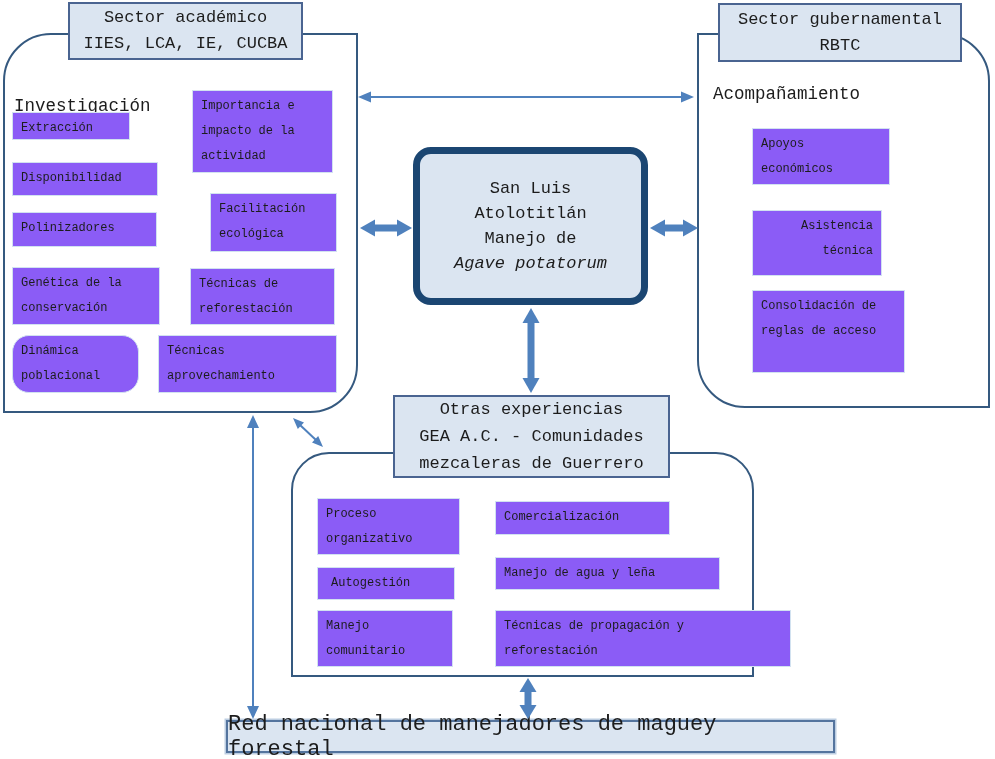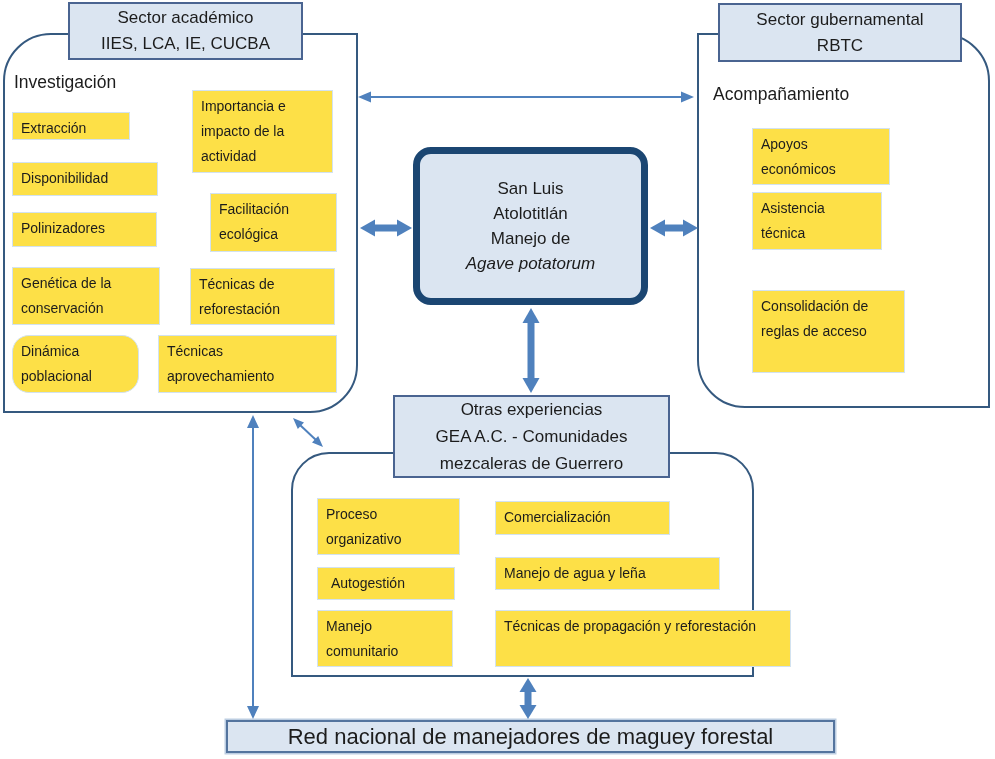--- a/index.html
+++ b/index.html
@@ -7,21 +7,21 @@
     --center-border:#1b4672;
     --outline:#35597f;
     --header-border:#4a6491;
     --item-border:#d2e2f0;
     --arrow:#4f81bd;
     --text:#1c1c1c;
   }
   html,body{margin:0;padding:0;background:#fff;}
   .canvas{
     position:relative;width:995px;height:759px;background:#fff;overflow:hidden;
-    font-family:Liberation Sans, sans-serif;color:var(--text);
+    font-family:Liberation Mono, monospace;color:var(--text);
   }
   .canvas *{box-sizing:border-box;}
   .panel{position:absolute;background:#fff;border:2.5px solid var(--outline);z-index:1;}
   .panel-academic{left:3px;top:33px;width:355px;height:380px;border-radius:48px 0 48px 0;}
   .panel-governmental{left:697px;top:33px;width:293px;height:375px;border-radius:0 48px 0 48px;}
   .panel-other{left:291px;top:452px;width:463px;height:225px;border-radius:38px 38px 0 0;}
   .header{
     position:absolute;background:var(--panel-fill);border:2px solid var(--header-border);
     display:flex;flex-direction:column;justify-content:center;align-items:center;text-align:center;
     font-size:17px;line-height:26px;z-index:3;
@@ -30,25 +30,25 @@
   .header-governmental{left:718px;top:3px;width:244px;height:59px;}
   .header-other{left:393px;top:395px;width:277px;height:83px;line-height:27px;}
   .center-box{
     position:absolute;left:413px;top:147px;width:235px;height:158px;
     background:var(--panel-fill);border:7px solid var(--center-border);border-radius:18px;
     display:flex;flex-direction:column;justify-content:center;align-items:center;text-align:center;
     font-size:17px;line-height:25px;z-index:3;
   }
   .center-box .italic{font-style:italic;}
   .side-label{position:absolute;font-size:17.5px;z-index:2;}
-  .label-investigacion{left:14px;top:72px;text-align:center;}
+  .label-investigacion{left:14px;top:96px;text-align:center;}
   .label-acompanamiento{left:713px;top:84px;}
   .item{
-    position:absolute;background:#fde047;border:1px solid var(--item-border);
-    padding:3px 8px;font-size:14px;line-height:25px;z-index:2;
+    position:absolute;background:#8b5cf6;border:1px solid var(--item-border);
+    padding:3px 8px;font-size:12px;line-height:25px;z-index:2;
   }
   .netbar{
     position:absolute;left:226px;top:720px;width:609px;height:33px;
     background:var(--panel-fill);border:2px solid #54749e;box-shadow:0 0 0 1.5px #bccde1;
     display:flex;align-items:center;justify-content:center;font-size:22px;z-index:2;
   }
   .arrows{position:absolute;left:0;top:0;z-index:4;pointer-events:none;}
   .arrows line{stroke:var(--arrow);}
   .arrows polygon{fill:var(--arrow);stroke:none;}
 </style>
@@ -88,21 +88,21 @@
   <div class="item" style="left:12px;top:212px;width:145px;height:35px;">Polinizadores</div>
   <div class="item" style="left:12px;top:267px;width:148px;height:58px;">Genética de la conservación</div>
   <div class="item" style="left:12px;top:335px;width:127px;height:58px;border-radius:17px;">Dinámica poblacional</div>
   <div class="item" style="left:192px;top:90px;width:141px;height:83px;">Importancia e impacto de la actividad</div>
   <div class="item" style="left:210px;top:193px;width:127px;height:59px;">Facilitación ecológica</div>
   <div class="item" style="left:190px;top:268px;width:145px;height:57px;">Técnicas de reforestación</div>
   <div class="item" style="left:158px;top:335px;width:179px;height:58px;">Técnicas aprovechamiento</div>
 
   <div class="side-label label-acompanamiento">Acompañamiento</div>
   <div class="item" style="left:752px;top:128px;width:138px;height:57px;">Apoyos económicos</div>
-  <div class="item" style="left:752px;top:192px;width:130px;height:58px;">Asistencia técnica</div>
+  <div class="item" style="left:752px;top:210px;width:130px;height:66px;text-align:right;">Asistencia técnica</div>
   <div class="item" style="left:752px;top:290px;width:153px;height:83px;">Consolidación de reglas de acceso</div>
 
   <div class="item" style="left:317px;top:498px;width:143px;height:57px;">Proceso organizativo</div>
   <div class="item" style="left:317px;top:567px;width:138px;height:33px;padding-left:13px;">Autogestión</div>
   <div class="item" style="left:317px;top:610px;width:136px;height:57px;">Manejo comunitario</div>
   <div class="item" style="left:495px;top:501px;width:175px;height:34px;">Comercialización</div>
   <div class="item" style="left:495px;top:557px;width:225px;height:33px;">Manejo de agua y leña</div>
   <div class="item" style="left:495px;top:610px;width:296px;height:57px;">Técnicas de propagación y reforestación</div>
 
   <div class="netbar">

